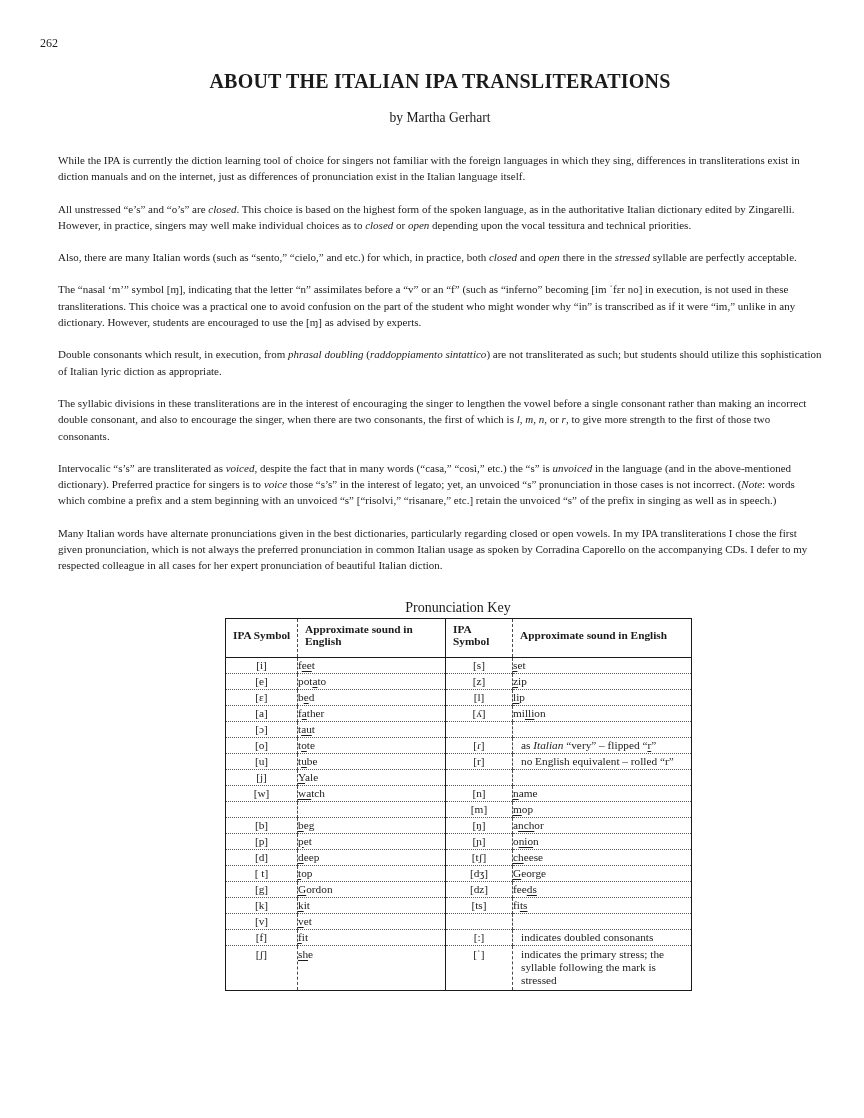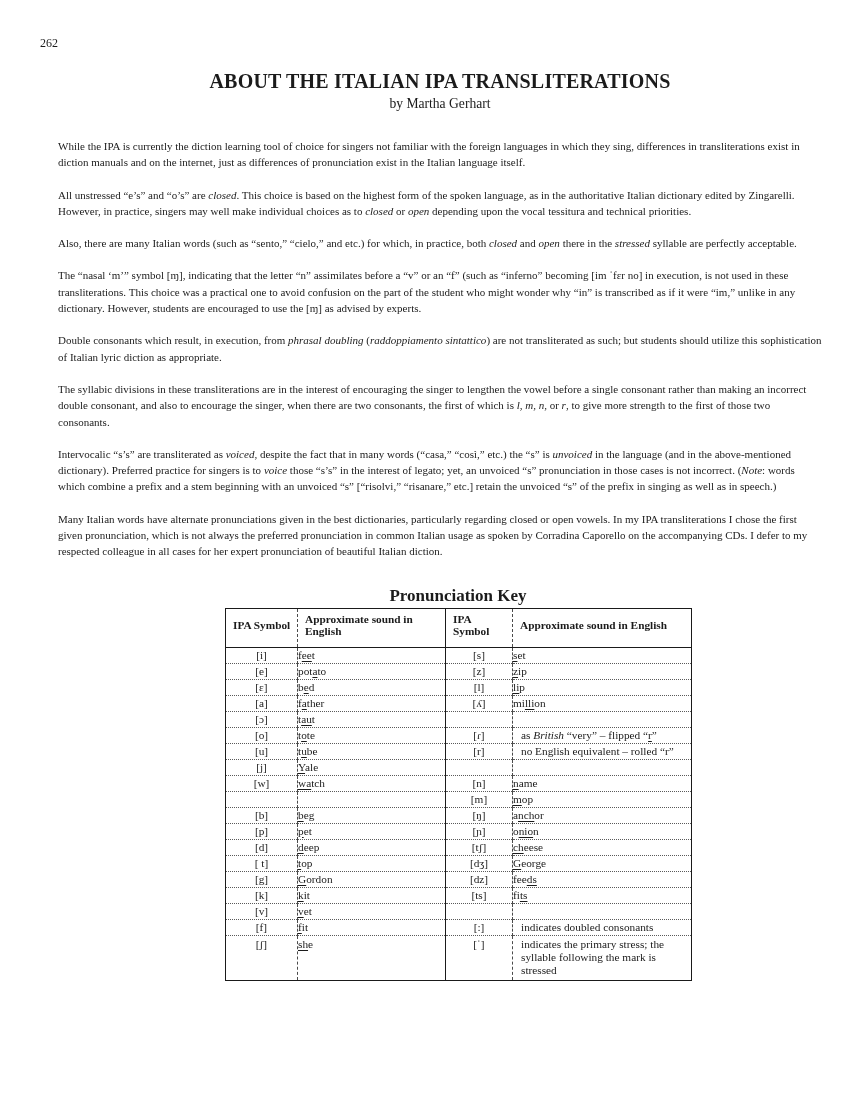--- a/index.html
+++ b/index.html
@@ -16,32 +16,32 @@
     font-size: 12px;
   }
   .content {
     padding: 70px 42px 0 58px;
   }
   .title {
     font-size: 20px; font-weight: bold;
     text-align: center; margin: 0; letter-spacing: 0.2px;
   }
   .byline {
-    text-align: center; font-size: 13.6px; margin-top: 3px;
+    text-align: center; font-size: 13.6px; margin-top: 17px;
   }
   .paragraphs {
     margin-top: 26px;
     font-size: 11px; line-height: 16.3px;
     width: 764px;
   }
   .paragraphs p { margin: 0 0 16px 0; }
   .table-section { margin: 26px 0 0 225px; width: 466px; }
   .table-title {
-    text-align: center; font-weight: bold;
-    font-size: 17px; margin-bottom: 2px;
+    text-align: center; font-weight: normal;
+    font-size: 14px; margin-bottom: 2px;
   }
   table.pkey {
     border-collapse: collapse; table-layout: fixed;
     width: 466px;
     border: 1.6px solid #1a1a1a;
     font-size: 11.3px;
   }
   table.pkey th {
     font-weight: bold; text-align: left;
     padding: 4px 2px 10px 7px;
@@ -127,21 +127,21 @@
           <tr>
             <td class="sym c1">[ɔ]</td>
             <td class="snd2 c2"><span>t</span><u>au</u><span>t</span></td>
             <td class="sym c3"></td>
             <td class="snd4"></td>
           </tr>
           <tr>
             <td class="sym c1">[o]</td>
             <td class="snd2 c2"><span>t</span><u>o</u><span>te</span></td>
             <td class="sym c3">[ɾ]</td>
-            <td class="snd4 note"><span>as </span><i>British</i><span> “very” –  flipped “</span><u>r</u><span>”</span></td>
+            <td class="snd4 note"><span>as </span><i>Italian</i><span> “very” –  flipped “</span><u>r</u><span>”</span></td>
           </tr>
           <tr>
             <td class="sym c1">[u]</td>
             <td class="snd2 c2"><span>t</span><u>u</u><span>be</span></td>
             <td class="sym c3">[r]</td>
             <td class="snd4 note"><span>no English equivalent –  rolled “r”</span></td>
           </tr>
           <tr>
             <td class="sym c1">[j]</td>
             <td class="snd2 c2"><u>Y</u><span>ale</span></td>

